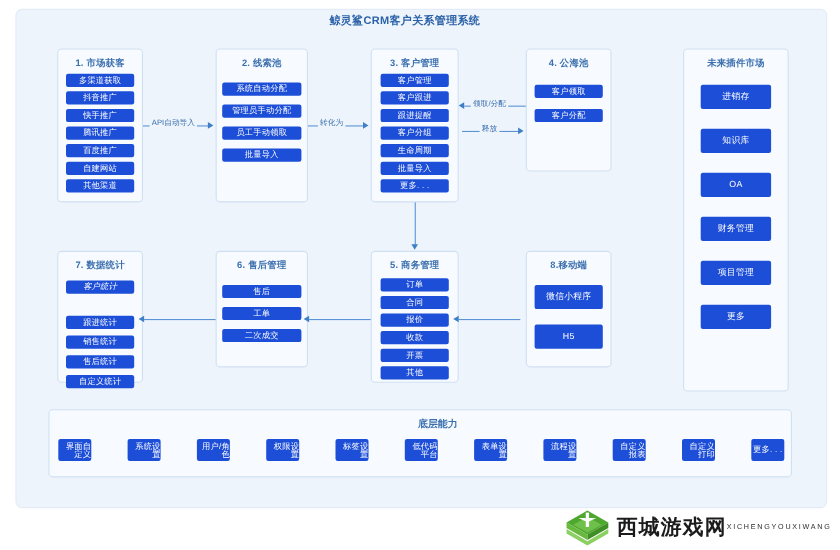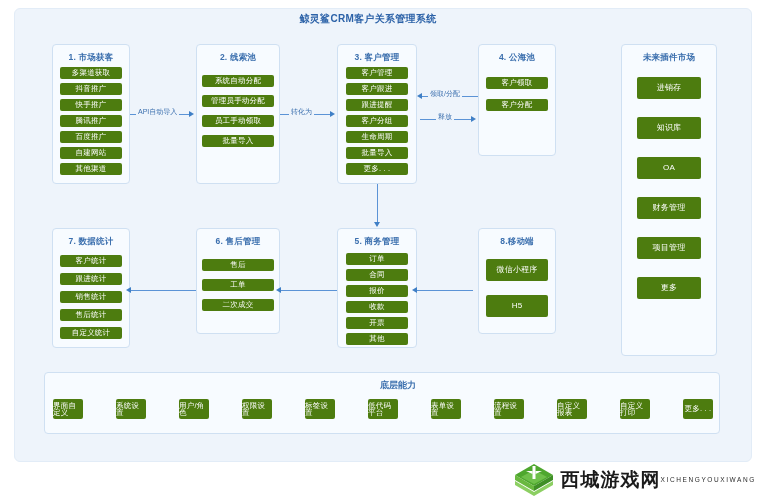--- a/index.html
+++ b/index.html
@@ -38,24 +38,24 @@
     position:absolute;left:0;top:7px;width:100%;
     text-align:center;
     font-size:8.5px;color:#3b6fae;font-weight:bold;
     letter-spacing:.2px;
   }
   .items{
     position:absolute;left:0;top:22px;width:100%;
     display:flex;flex-direction:column;align-items:center;
   }
   .chip{
-    background:#4d7c0f;
+    background:#1d4ed8;
     color:#ffffff;
     font-size:7.5px;
-    text-align:left;
+    text-align:right;
     border-radius:2px;
     box-sizing:border-box;
     display:flex;align-items:center;justify-content:center;
     letter-spacing:.2px;
     line-height:1;
   }
   
   .flow .chip{width:62px;height:12px;margin-bottom:4px;}
   .flow.w2 .chip{width:72px;}
   .flow.w3 .chip{width:62px;}
@@ -184,21 +184,21 @@
       <div class="chip">OA</div>
       <div class="chip">财务管理</div>
       <div class="chip">项目管理</div>
       <div class="chip">更多</div>
     </div>
   </div>
 
   <div class="card flow" id="card-stats" style="left:52px;top:228px;width:78px;height:120px;">
     <div class="card-title">7. 数据统计</div>
     <div class="items" style="top:26px;">
-      <div class="chip" style="margin-bottom:6px;">客户统计</div>
+      <div class="chip" style="margin-bottom:20px;font-style:italic;">客户统计</div>
       <div class="chip" style="margin-bottom:6px;">跟进统计</div>
       <div class="chip" style="margin-bottom:6px;">销售统计</div>
       <div class="chip" style="margin-bottom:6px;">售后统计</div>
       <div class="chip" style="margin-bottom:6px;">自定义统计</div>
     </div>
   </div>
 
   <div class="card flow w2" id="card-aftersale" style="left:196px;top:228px;width:84px;height:106px;">
     <div class="card-title">6. 售后管理</div>
     <div class="items" style="top:30px;">

